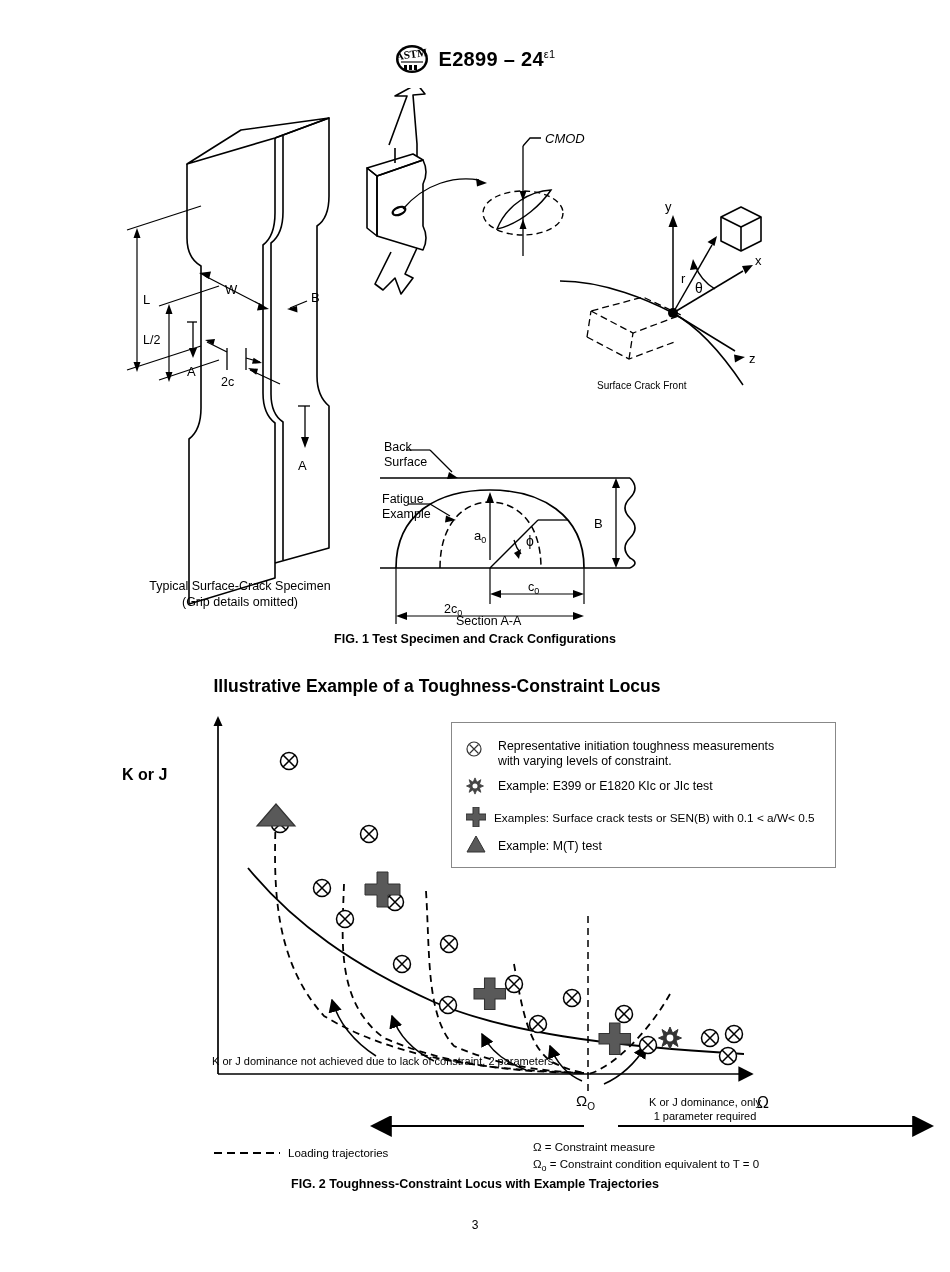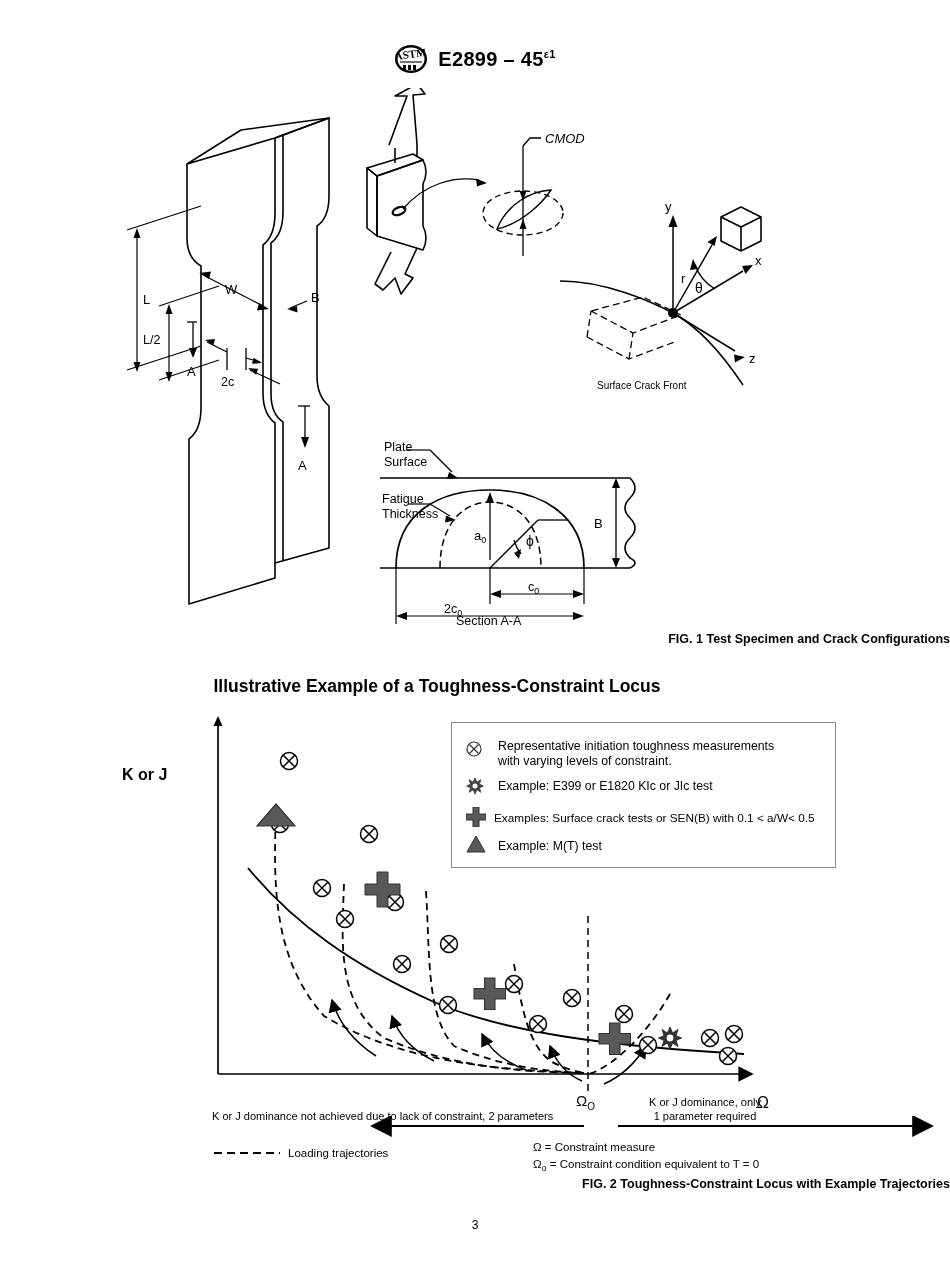--- a/index.html
+++ b/index.html
@@ -4,29 +4,29 @@
 <style>
   html,body{margin:0;padding:0;background:#fff;}
   body{width:950px;height:1272px;position:relative;
        font-family:"Liberation Sans", sans-serif;color:#000;overflow:hidden;}
   .abs{position:absolute;}
   
   #doc-header{top:44px;left:0;width:950px;display:flex;justify-content:center;
               align-items:center;gap:10px;}
   #astm-logo{width:34px;height:30px;}
   #std-designation{font-size:20px;font-weight:bold;letter-spacing:.3px;}
-  #std-designation .eps{font-size:11px;vertical-align:super;font-weight:bold;}
+  #std-designation .eps{font-size:11px;vertical-align:super;font-weight:normal;}
   
   .ftxt{font-size:12.5px;line-height:1.22;white-space:pre;}
   .ftxt-c{font-size:12.5px;line-height:1.3;text-align:center;}
   .lbl{font-size:10px;}
   .ital{font-style:italic;font-size:13px;}
   sub.s{font-size:9px;vertical-align:-3px;}
   
-  .fig-caption{width:950px;text-align:right;font-size:12.5px;font-weight:bold;}
+  .fig-caption{width:950px;text-align:center;font-size:12.5px;font-weight:bold;}
   #locus-title{width:874px;text-align:center;font-size:17.5px;font-weight:bold;}
   
   #fig2-wrap{top:716px;left:14px;width:950px;height:470px;}
   #legend-box{position:absolute;left:437px;top:6px;width:383px;height:144px;
               border:1px solid #888;background:#fff;}
   .leg-row{position:absolute;left:46px;font-size:12.3px;line-height:1.25;}
   .leg-ico{position:absolute;left:14px;}
   #axis-ylabel{left:122px;top:766px;font-size:16px;font-weight:bold;}
   #omega0-lbl{left:576px;top:1092px;font-size:15px;}
   #omega-lbl{left:757px;top:1094px;font-size:16px;}
@@ -40,21 +40,21 @@
 <div class="abs" id="doc-header">
   <span>
     <svg id="astm-logo" viewBox="0 0 34 30" aria-hidden="true">
       <ellipse cx="17" cy="15" rx="16" ry="14" fill="#000"></ellipse>
       <ellipse cx="17" cy="15" rx="13.5" ry="11.6" fill="#fff"></ellipse>
       <text x="17" y="14" font-size="11" font-weight="bold" text-anchor="middle" font-family="Liberation Serif, serif" fill="#000" transform="rotate(-8 17 14)">ASTM</text>
       <path d="M6 18 H28" stroke="#000" stroke-width="1.1" fill="none"></path>
       <path d="M9 21 h3 v5 h-3z M14 21 h3 v5 h-3z M19 21 h3 v5 h-3z" fill="#000"></path>
     </svg>
   </span>
-  <span id="std-designation"><span>E2899 – 45</span><span class="eps">ε1</span></span>
+  <span id="std-designation"><span>E2899 – 24</span><span class="eps">ε1</span></span>
 </div>
 
 <div class="abs" style="top:88px;left:0;width:950px;height:545px;">
 
   <svg class="abs" style="left:115px;top:20px;" width="265" height="525" viewBox="0 0 265 525">
     <g fill="none" stroke="#000" stroke-width="1.6" stroke-linejoin="round">
 
       <path d="M72 56 L72 130 Q72 150 86 158 L86 300 Q86 322 74 331 L74 470"></path>
       <path d="M160 30 L160 105 Q160 128 148 137 L148 285 Q148 306 160 315 L160 455"></path>
 
@@ -120,20 +120,24 @@
     <text x="196" y="194" font-size="13" font-family="Liberation Sans, sans-serif">B</text>
 
     <g stroke="#000" stroke-width="1.3" fill="none">
       <path d="M190 298 L190 330"></path>
       <path d="M183 298 h12"></path>
     </g>
     <path d="M190 340 l-4 -11 h8z" fill="#000"></path>
     <text x="183" y="362" font-size="13" font-family="Liberation Sans, sans-serif">A</text>
   </svg>
 
+  <div class="abs ftxt-c" style="left:110px;top:490px;width:260px;">
+    <div>Typical Surface-Crack Specimen</div>
+    <div>(Grip details omitted)</div>
+  </div>
 
   <svg class="abs" style="left:355px;top:0px;" width="235" height="210" viewBox="0 0 235 210">
     <g fill="none" stroke="#000" stroke-width="1.6" stroke-linejoin="round">
 
       <path d="M34 57 L52 8 L40 8 L62 -4 L70 6 L58 7 L62 56"></path>
 
       <path d="M12 80 L12 140 L22 148 L22 88 Z"></path>
       <path d="M22 88 L22 148 L68 162 Q74 150 68 138 L68 96 Q74 84 68 72 Z"></path>
 
       <path d="M12 80 L58 66 L68 72 L22 88 Z"></path>
@@ -280,22 +284,22 @@
     <text x="150" y="163" font-size="12.5" font-family="Liberation Sans, sans-serif">c<tspan font-size="9" dy="3">0</tspan></text>
 
     <g fill="none" stroke="#000" stroke-width="1.2">
       <path d="M18 140 L18 196"></path>
       <path d="M24 188 L200 188"></path>
     </g>
     <path d="M18 188 l11 -4 v8z" fill="#000"></path>
     <path d="M206 188 l-11 -4 v8z" fill="#000"></path>
     <text x="66" y="185" font-size="12.5" font-family="Liberation Sans, sans-serif">2c<tspan font-size="9" dy="3">0</tspan></text>
   </svg>
-  <div class="abs ftxt" style="left:384px;top:352px;line-height:1.2;"><span>Plate</span><br><span>Surface</span></div>
-  <div class="abs ftxt" style="left:382px;top:404px;line-height:1.2;"><span>Fatigue</span><br><span>Thickness</span></div>
+  <div class="abs ftxt" style="left:384px;top:352px;line-height:1.2;"><span>Back</span><br><span>Surface</span></div>
+  <div class="abs ftxt" style="left:382px;top:404px;line-height:1.2;"><span>Fatigue</span><br><span>Example</span></div>
   <div class="abs ftxt" style="left:456px;top:526px;">Section A-A</div>
 </div>
 
 <div class="abs fig-caption" style="top:632px;left:0;">FIG. 1 Test Specimen and Crack Configurations</div>
 
 <div class="abs" id="locus-title" style="top:676px;">Illustrative Example of a Toughness-Constraint Locus</div>
 
 <div class="abs" id="axis-ylabel">K or J</div>
 
 <div class="abs" id="fig2-wrap">
@@ -464,21 +468,21 @@
     </div>
     <div class="leg-row" style="top:116px;">
       <div>Example: M(T) test</div>
     </div>
   </div>
 </div>
 
 <div class="abs" id="omega0-lbl">Ω<sub style="font-size:10px;">O</sub></div>
 <div class="abs" id="omega-lbl">Ω</div>
 
-<div class="abs anno" style="left:212px;top:1109px;width:350px;">
+<div class="abs anno" style="left:212px;top:1054px;width:350px;">
   <div>K or J dominance not achieved due to lack of constraint, 2 parameters</div>
 </div>
 <div class="abs anno" style="left:620px;top:1095px;width:170px;text-align:center;">
   <div>K or J dominance, only</div>
   <div>1 parameter required</div>
 </div>
 
 <svg class="abs" style="left:360px;top:1116px;" width="580" height="24" viewBox="0 0 580 24">
   <defs>
     <marker id="arrL" markerWidth="10" markerHeight="10" refX="1" refY="5" orient="auto">

